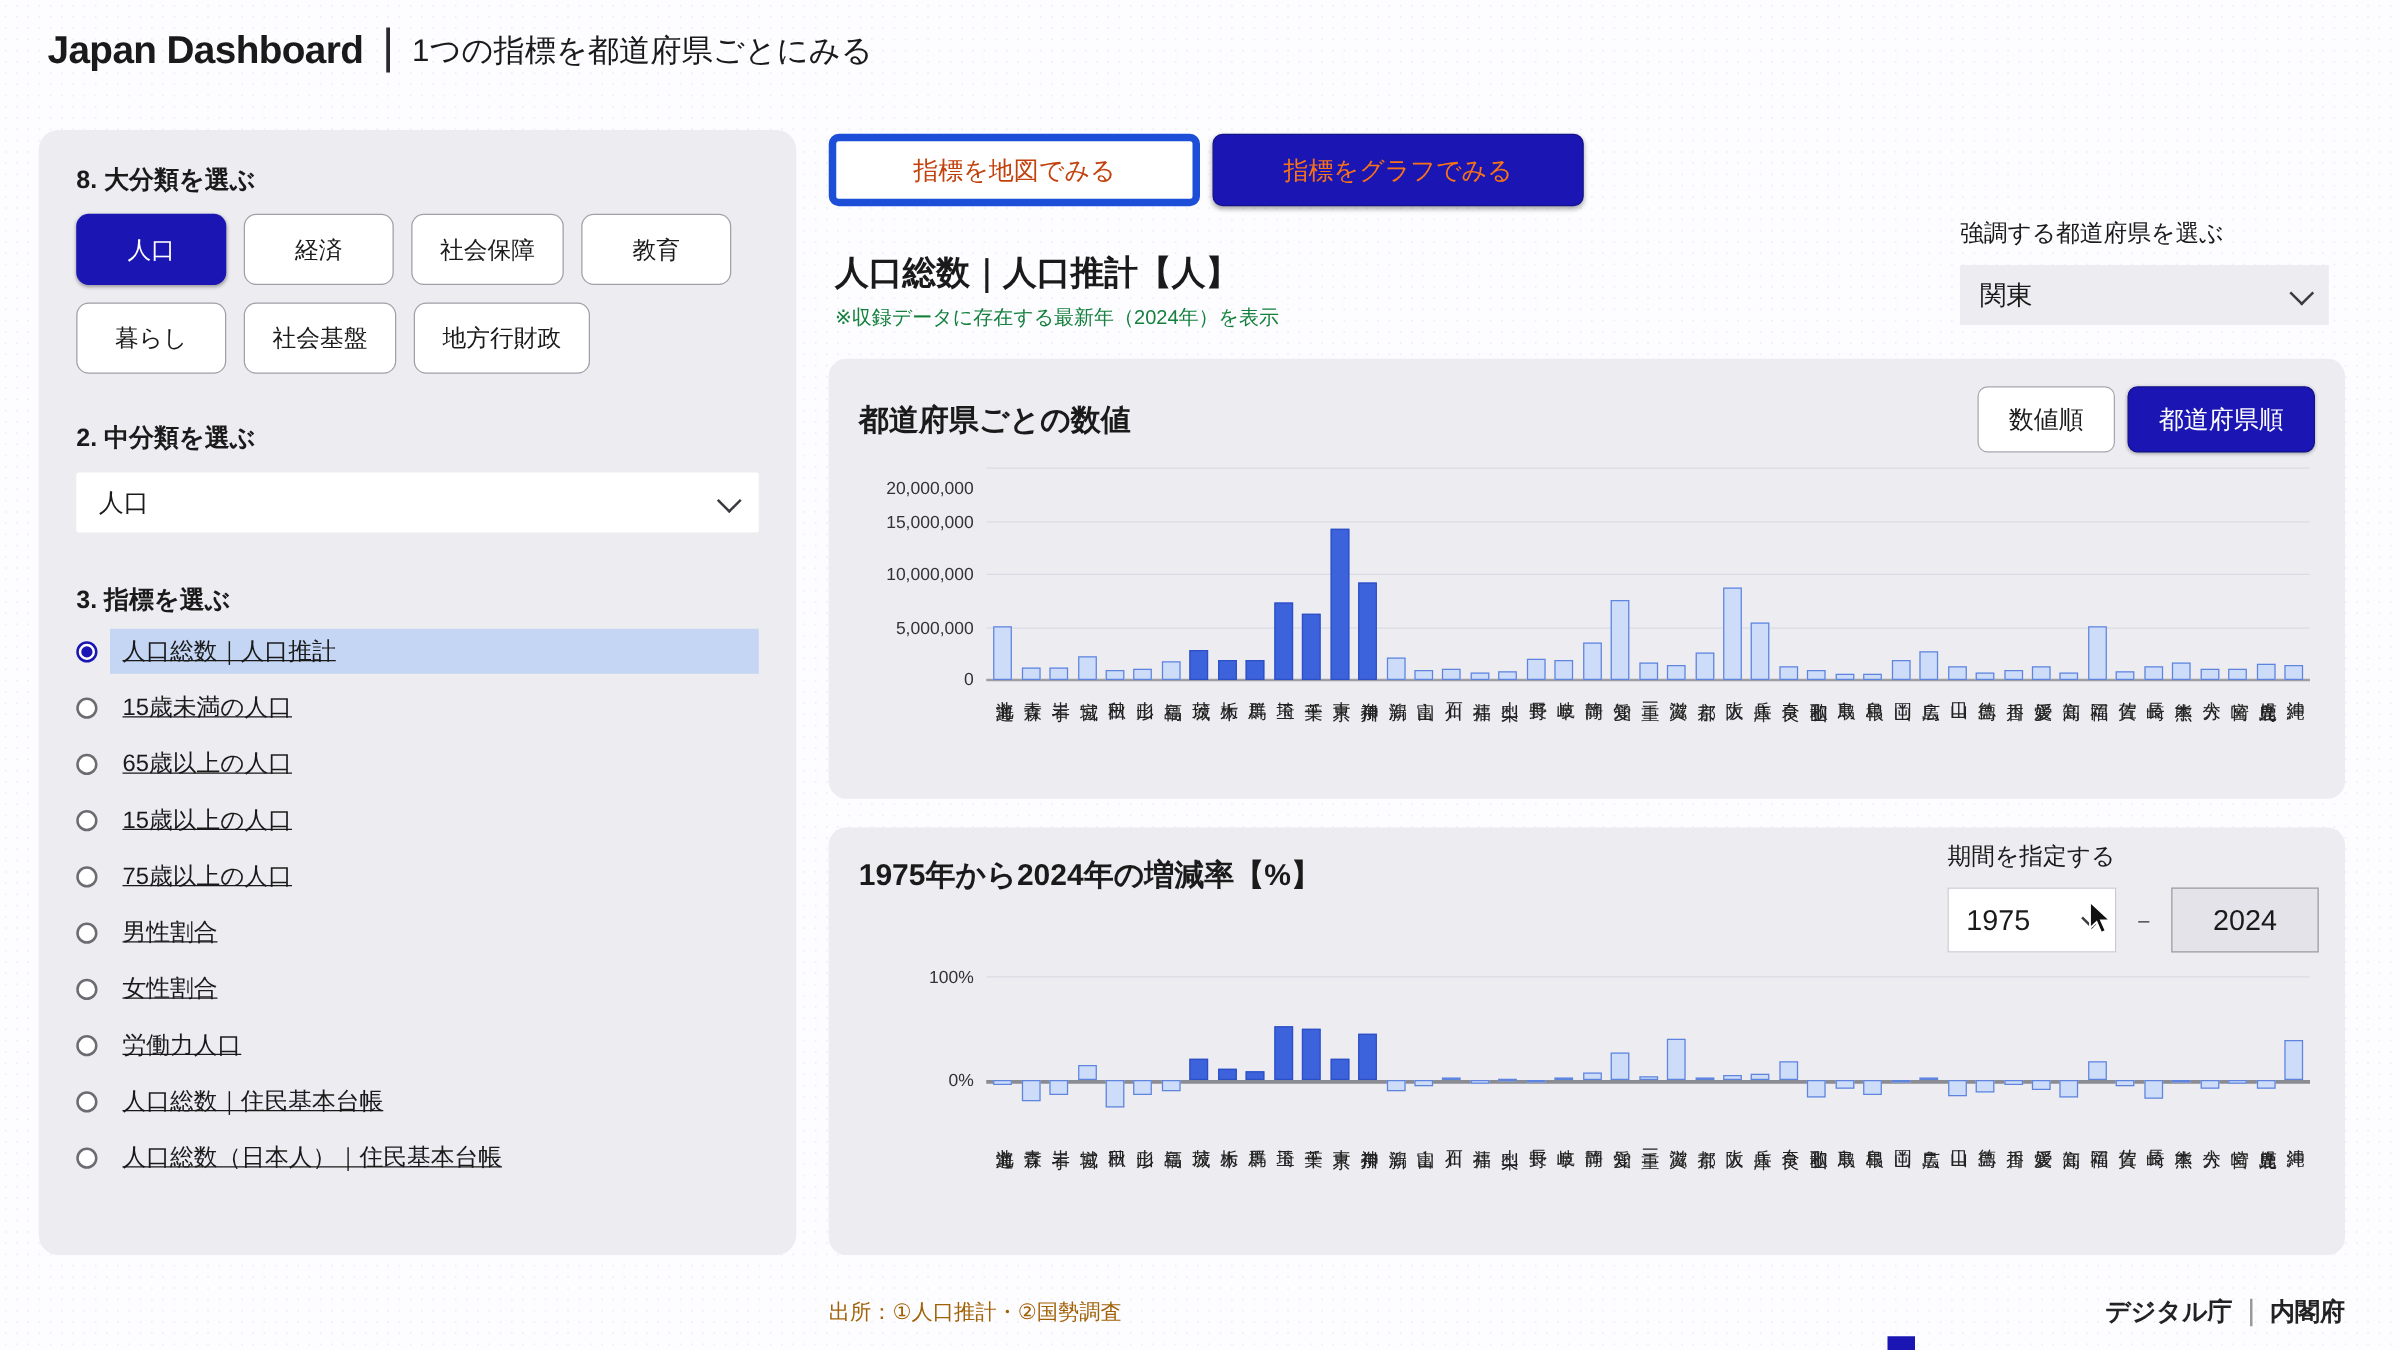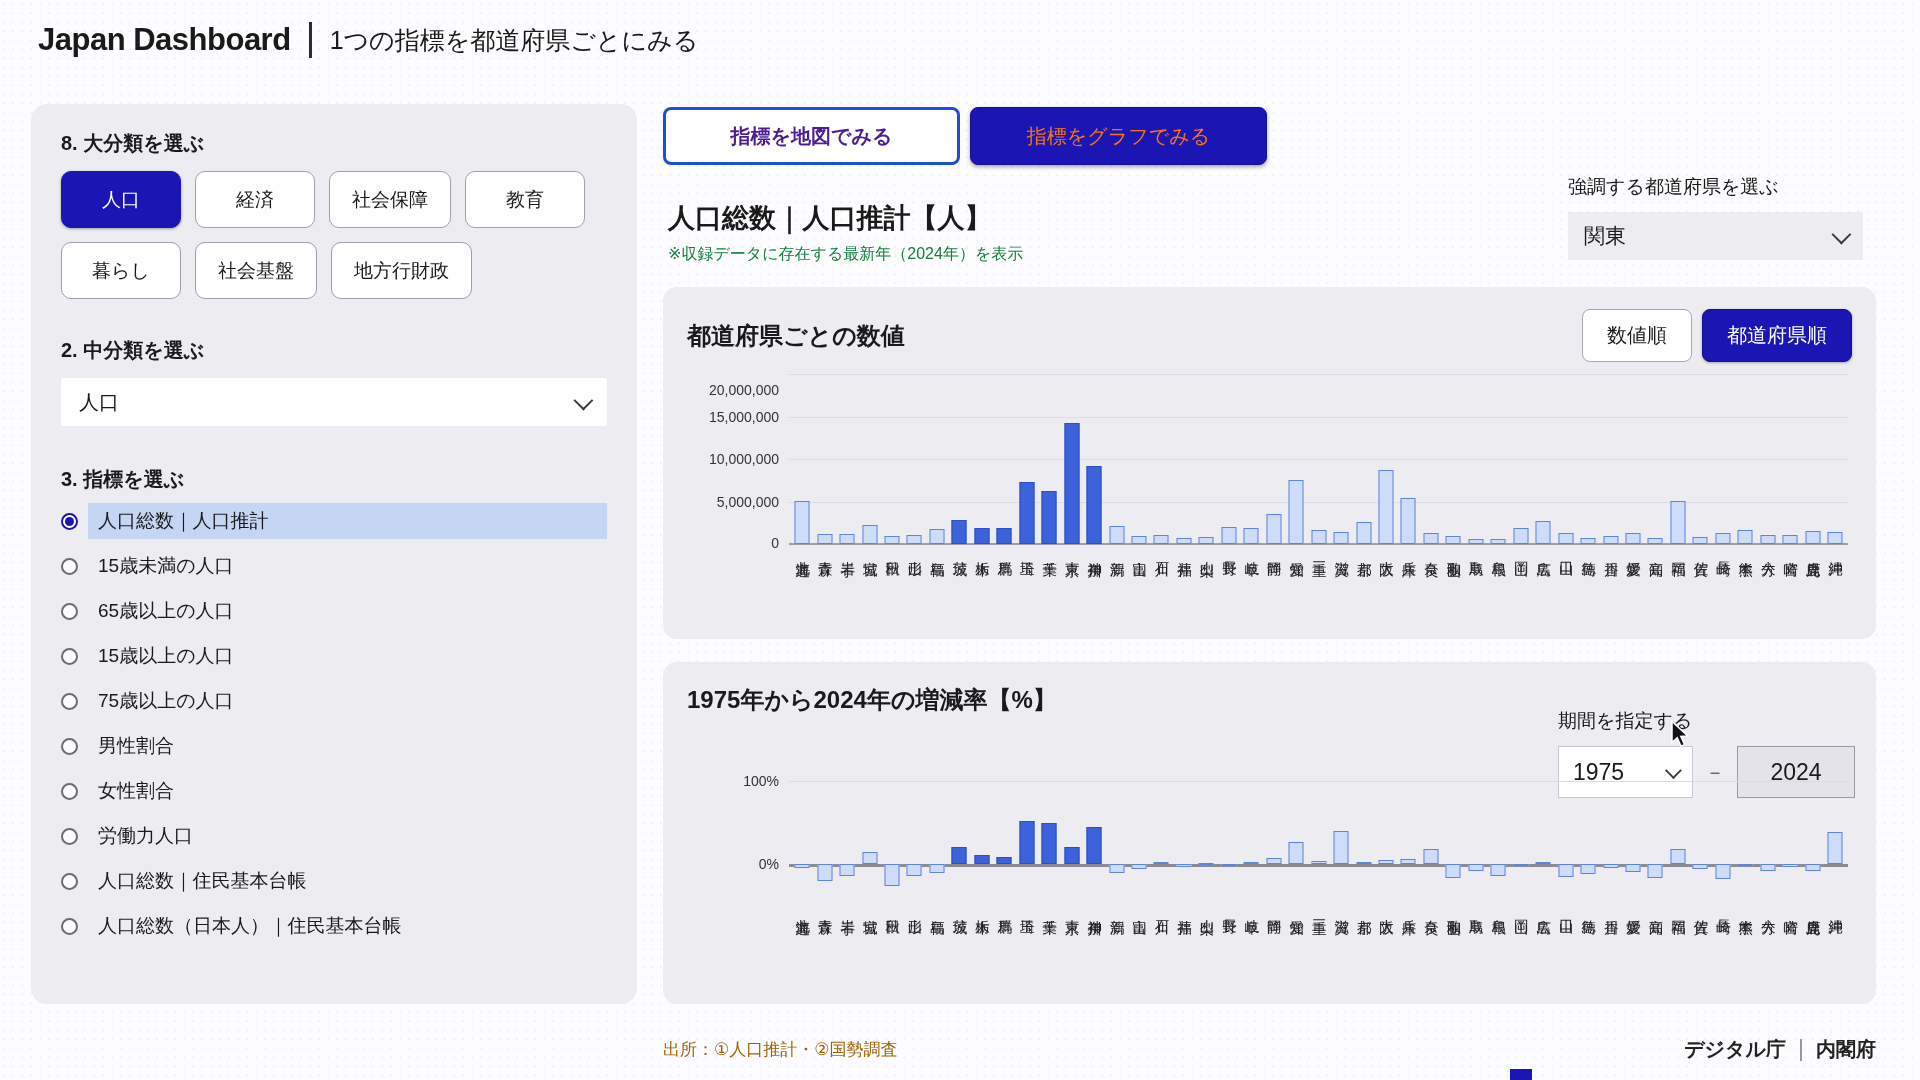--- a/index.html
+++ b/index.html
@@ -30,26 +30,26 @@
   .mid-select{background:#fff;height:48px;border-radius:2px;display:flex;align-items:center;
     justify-content:space-between;padding:0 18px;font-size:20px;cursor:pointer;}
   .chev{width:12px;height:12px;border-right:2px solid #3a3a40;border-bottom:2px solid #3a3a40;
     transform:rotate(45deg) translateY(-2px);flex:none;}
   .chev.small{width:10px;height:10px;}
   .radio-row{display:flex;align-items:center;gap:10px;margin-bottom:9px;cursor:pointer;}
   .radio{width:17px;height:17px;border-radius:50%;border:2px solid #6b6b72;background:#fff;
     box-sizing:border-box;flex:none;position:relative;}
   .radio.on{border-color:#1b16b3;}
   .radio.on::after{content:"";position:absolute;inset:2px;border-radius:50%;background:#1b16b3;}
-  .radio-label{font-size:19px;padding:5px 10px;flex:1;}
+  .radio-label{font-size:19px;padding:5px 10px;flex:1;text-decoration:underline;}
   .radio-label.hl{background:#c4d6f3;}
   
   .toggle-row{position:absolute;left:663px;top:107px;display:flex;gap:10px;}
   .toggle-btn{width:297px;height:58px;font-size:20px;border-radius:8px;font-family:inherit;cursor:pointer;}
-  .toggle-btn.inactive{background:#fff;border:3px solid #1d4ed8;color:#4c1d95;font-weight:bold;}
+  .toggle-btn.inactive{background:#fff;border:6px solid #1d4ed8;color:#c2410c;}
   .toggle-btn.active{background:#1b16b3;border:1px solid #12108a;color:#f97316;box-shadow:0 2px 4px rgba(0,0,0,.35);}
   
   .hl-box{position:absolute;left:1568px;top:174px;width:295px;}
   .hl-label{font-size:19px;margin-bottom:12px;}
   .hl-select{height:48px;background:#ececf1;display:flex;align-items:center;justify-content:space-between;
     padding:0 16px;font-size:21px;box-sizing:border-box;cursor:pointer;}
   
   .main-title{position:absolute;left:668px;top:200px;font-size:27px;font-weight:bold;}
   .main-note{position:absolute;left:668px;top:244px;font-size:16px;color:#15803d;}
   
@@ -57,21 +57,21 @@
     box-sizing:border-box;padding:22px 24px 0 24px;}
   #panel1{top:287px;height:352px;}
   #panel2{top:662px;height:342px;}
   .panel-head{display:flex;justify-content:space-between;align-items:center;}
   .panel-title{font-size:24px;font-weight:bold;}
   .sort-btns{display:flex;gap:10px;}
   .sort-btn{height:53px;padding:0 24px;font-size:20px;border-radius:8px;font-family:inherit;cursor:pointer;}
   .sort-btn.inactive{background:#fff;border:1px solid #a6a7af;color:#1a1a1a;}
   .sort-btn.active{background:#1b16b3;border:1px solid #12108a;color:#fff;box-shadow:0 1px 3px rgba(0,0,0,.3);}
   
-  .period-box{position:absolute;top:10px;right:18px;width:300px;margin-top:36px;}
+  .period-box{position:absolute;top:10px;right:18px;width:300px;}
   .period-label{font-size:19px;margin-bottom:12px;}
   .period-row{display:flex;align-items:center;gap:12px;}
   .year-select{width:135px;height:52px;background:#fff;border:1px solid #c9c9d2;display:flex;
     align-items:center;justify-content:space-between;padding:0 14px;font-size:23px;box-sizing:border-box;cursor:pointer;}
   .period-dash{font-size:20px;color:#555;}
   .year-box{width:118px;height:52px;background:#e3e3e9;border:1px solid #9b9ba3;display:flex;
     align-items:center;justify-content:center;font-size:23px;box-sizing:border-box;cursor:pointer;}
   
   .c-plot{position:relative;margin-left:102px;margin-right:4px;}
   #plot1{margin-top:12px;}

